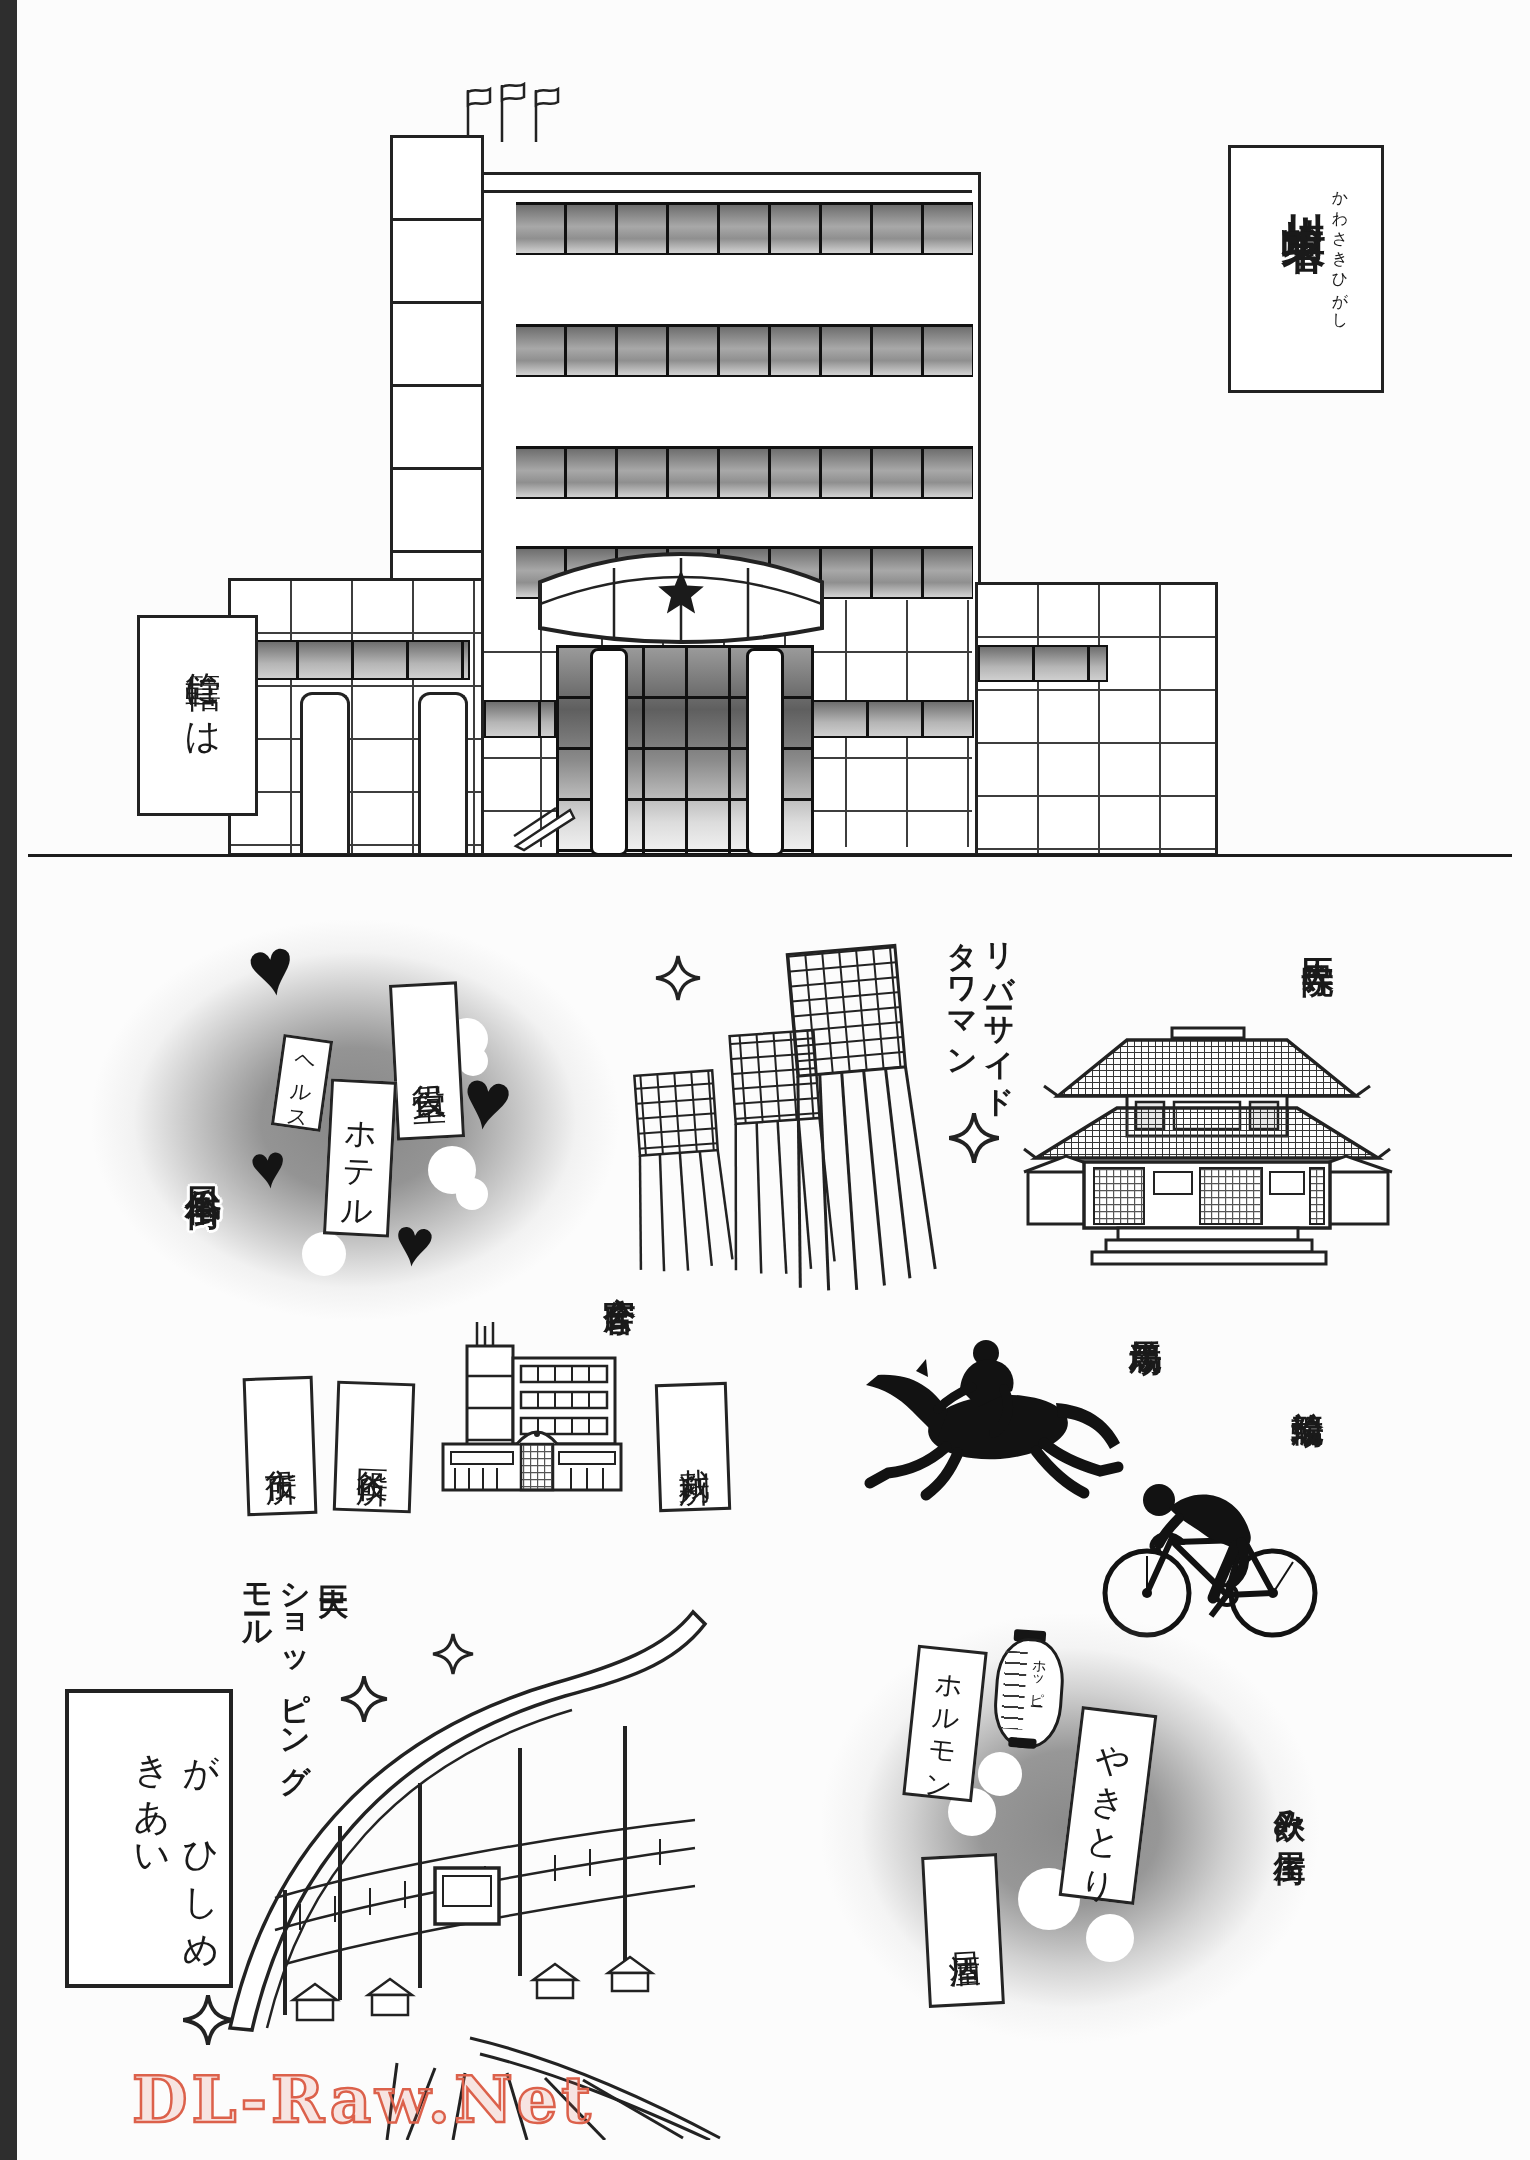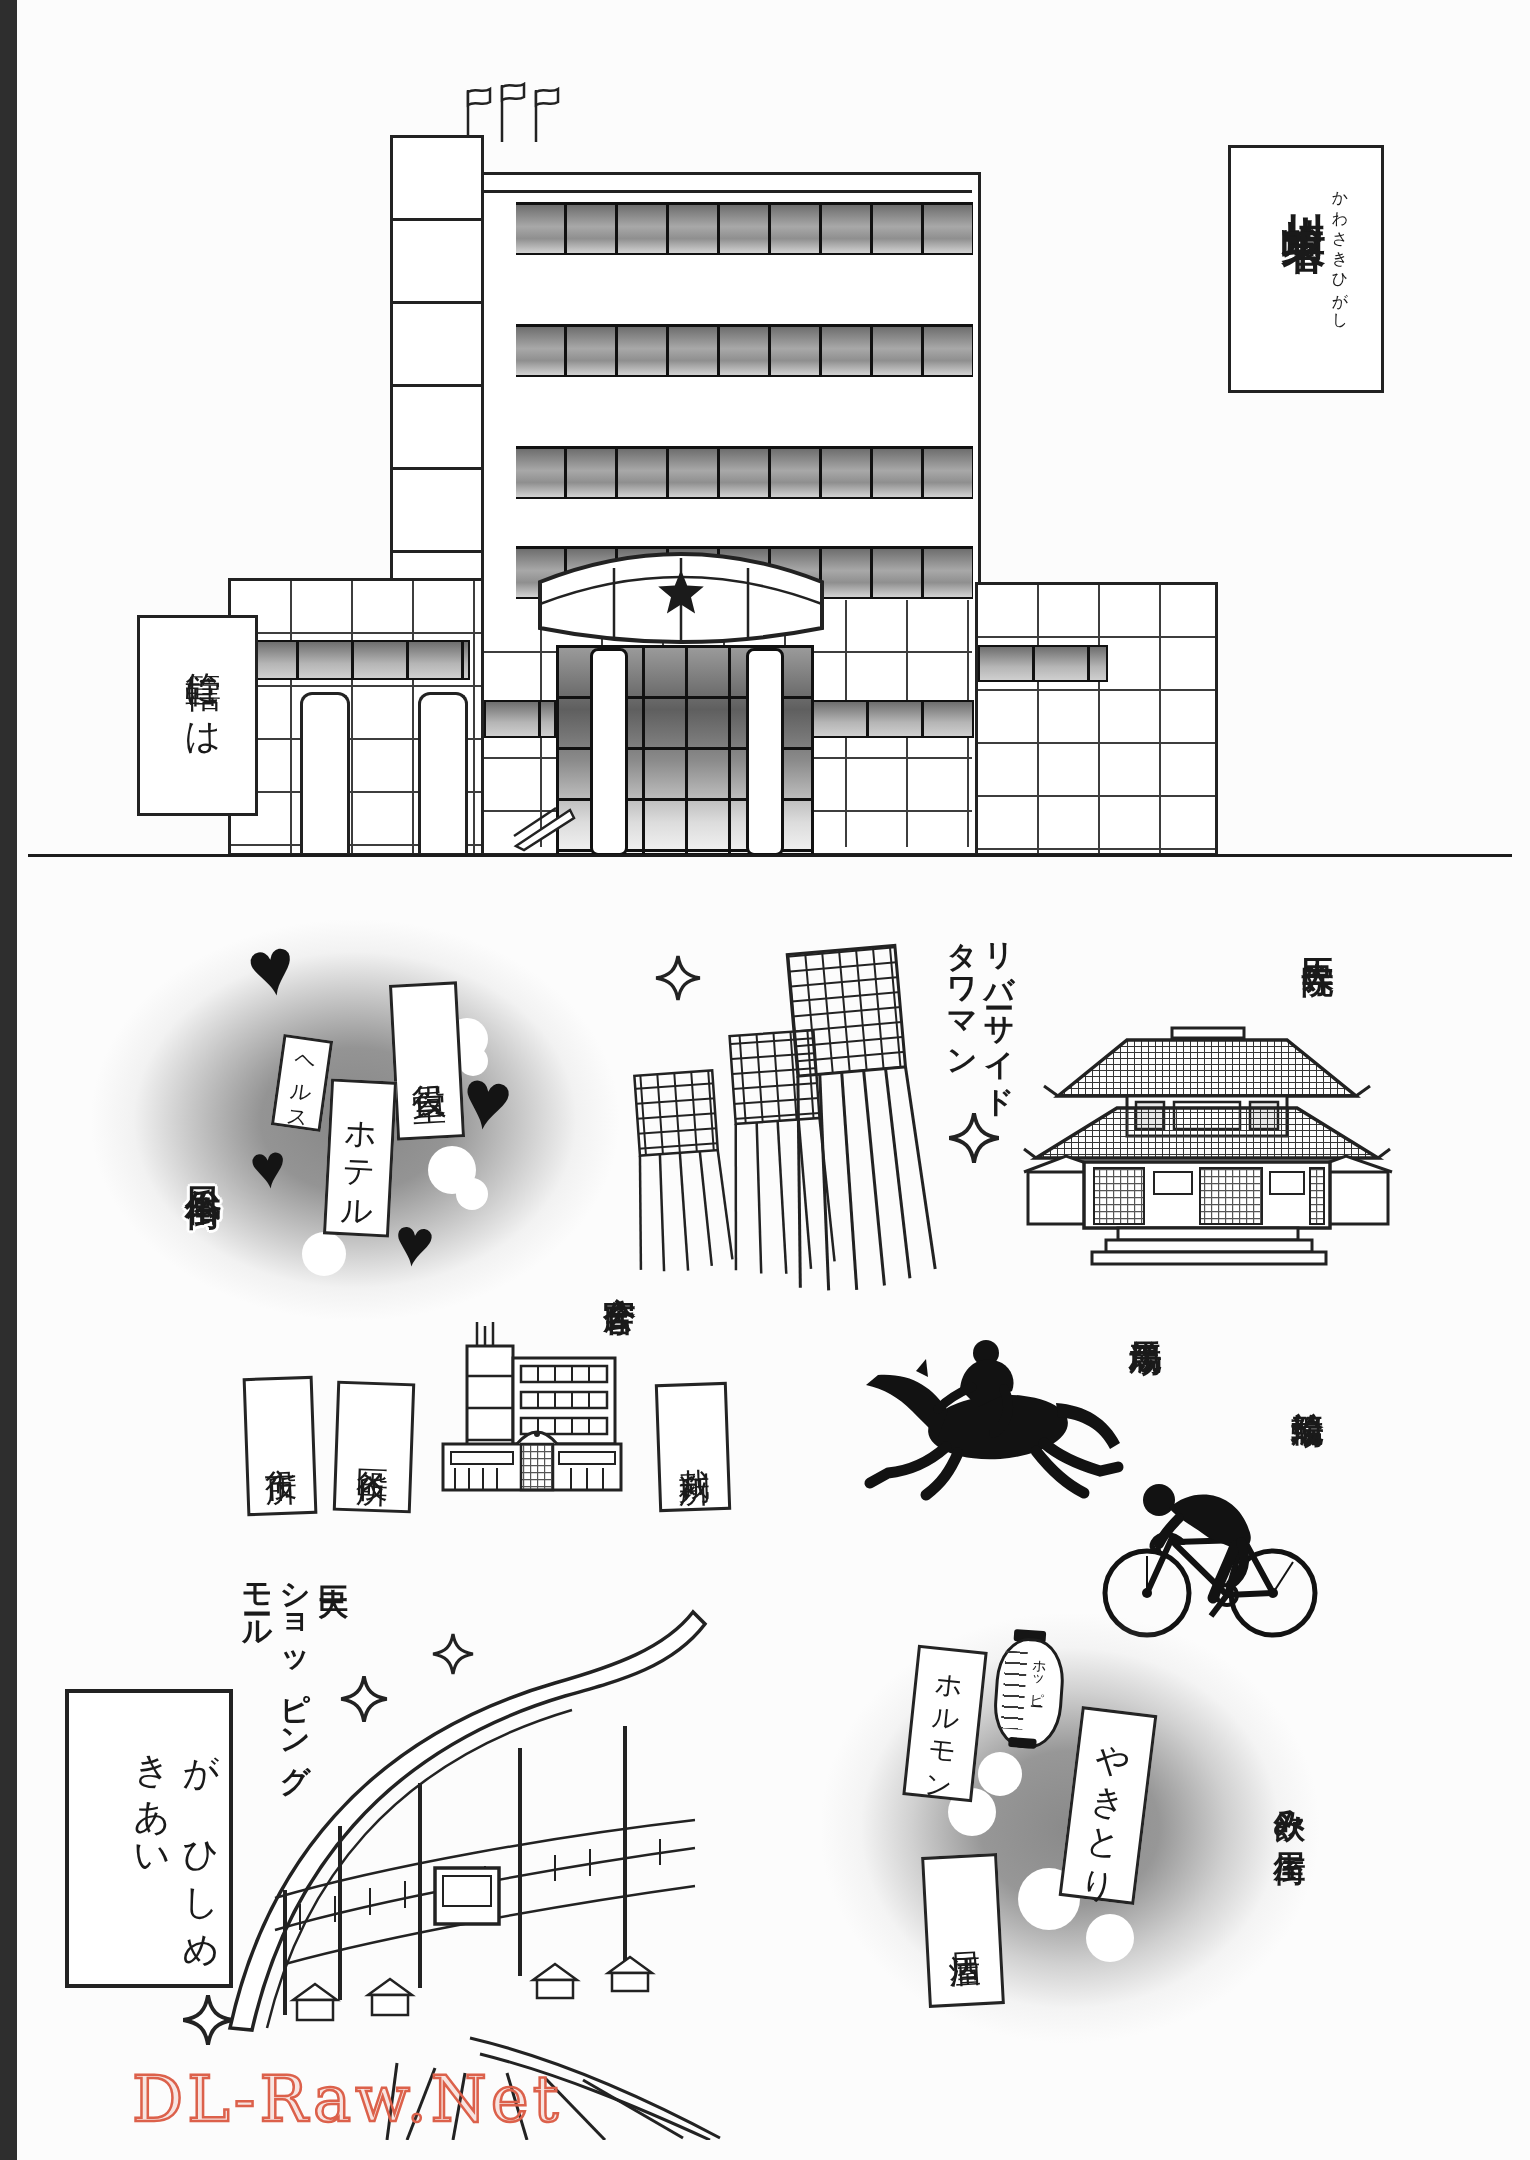--- a/index.html
+++ b/index.html
@@ -46,21 +46,21 @@
       rgba(205,205,205,.22) 82%,rgba(255,255,255,0) 98%);}
   .blob-drink{left:815px;top:1608px;width:510px;height:440px;background:
       radial-gradient(closest-side,#8a8a8a 0%,#979797 35%,rgba(165,165,165,.5) 62%,
       rgba(210,210,210,.2) 82%,rgba(255,255,255,0) 98%);}
   .heart{color:#141414;line-height:1;}
   .wdot{background:#fff;border-radius:50%;}
   .lantern-body{width:62px;height:104px;background:#fff;border:3px solid #1d1d1d;border-radius:46%/40%;}
   .lantern-cap{background:#151515;border-radius:3px;}
   .lantern-stripes{background:repeating-linear-gradient(180deg,#3a3a3a 0 2px,transparent 2px 11px);}
   .watermark{font-family:"DejaVu Serif","Liberation Serif",serif;font-size:64px;letter-spacing:4px;
-      -webkit-text-stroke:2.5px #dc614b;color:rgba(220,97,75,0.15);font-weight:400;}
+      -webkit-text-stroke:2.5px #dc614b;color:rgba(220,97,75,0.15);font-weight:700;}
 </style>
 </head>
 <body>
 
 <div id="page">
 
   <div class="abs left-bar"></div>
 
   <div class="abs" style="left:0;top:0;width:1530px;height:856px;">
 

